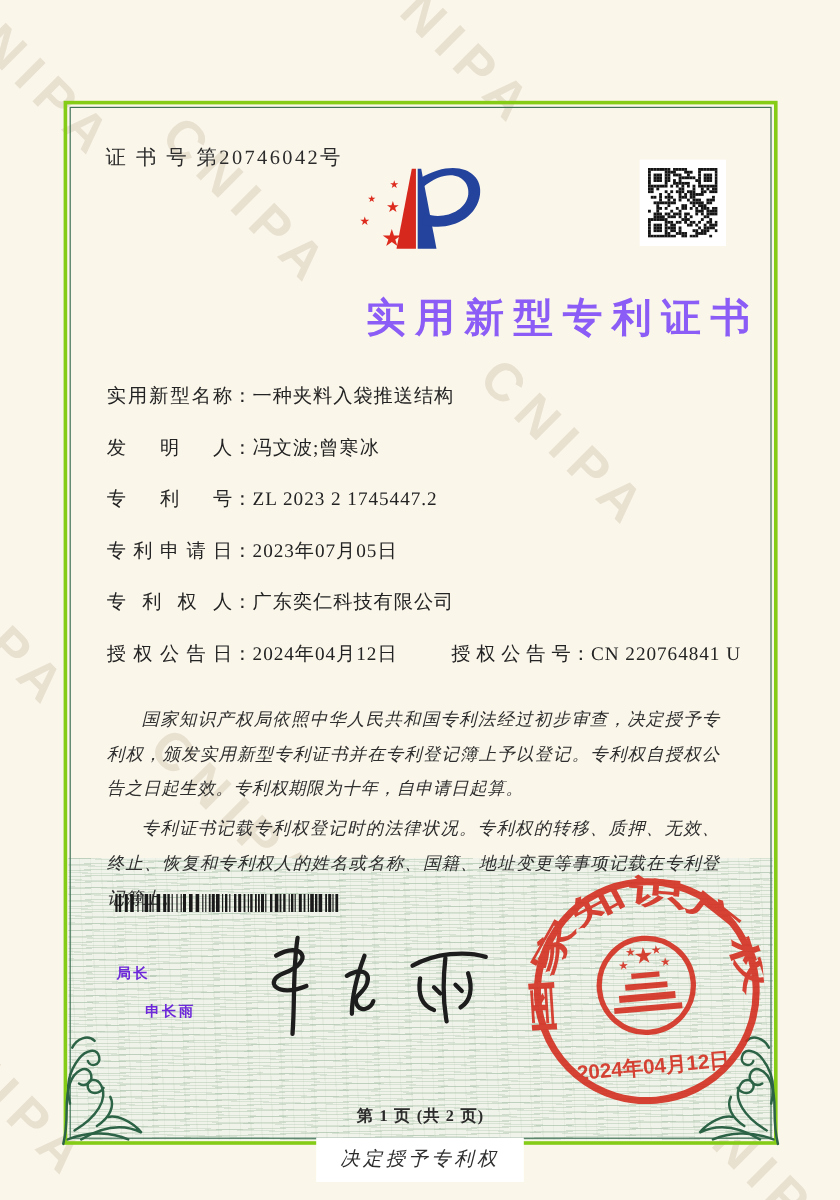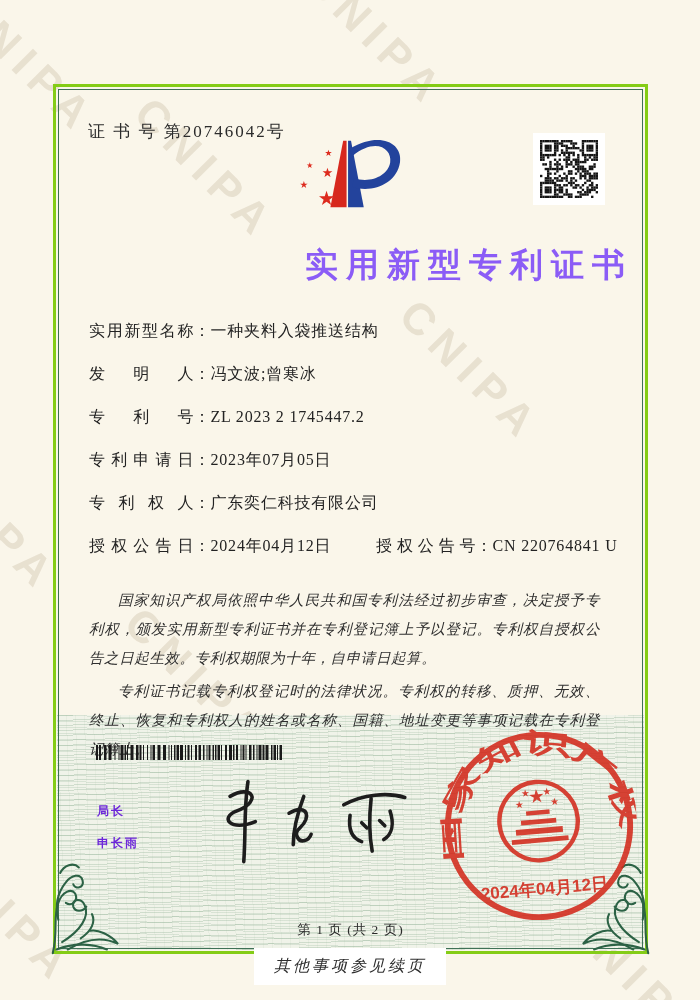--- a/index.html
+++ b/index.html
@@ -72,26 +72,26 @@
     font-style:italic; color:#2e2e2e;
   }
   
   .barcode{ position:absolute; left:40px; top:658px; width:186px; height:15px; }
   .sig-title,.sig-name{
     position:absolute; left:41px;
     font-family:"Liberation Sans","DejaVu Sans",sans-serif;
     font-size:12px; font-weight:600; color:#6d28d9; letter-spacing:2px;
   }
   .sig-title{ top:716px; }
-  .sig-name{ top:748px; }
+  .sig-name{ top:748px;margin-left:24px; }
   .signature{ position:absolute; left:150px; top:682px; width:225px; height:100px; }
   .seal{ position:absolute; left:385px; top:641px; width:196px; height:196px; transform:rotate(-5deg); opacity:0.95; }
   .page-info{
     position:absolute; left:0; right:0; bottom:12px; text-align:center;
-    font-size:13.5px; letter-spacing:1px; color:#2b2b2b;
+    font-size:13.5px; letter-spacing:1px; color:#2b2b2b;font-weight:bold;
   }
   
   .continuation{
     position:absolute; left:50%; transform:translateX(-50%); top:948px;
     background:#ffffff; padding:8px 20px;
   }
   .continuation span{
     font-size:16px; font-style:italic; letter-spacing:3px; color:#2e2e2e;
   }
 </style>
@@ -613,15 +613,15 @@
           <rect x="71" y="112" width="58" height="5"></rect>
         </g>
         <text x="100" y="170" text-anchor="middle" font-size="17.5" font-weight="bold" fill="#d22a1c" font-family="'Liberation Sans',sans-serif">2024年04月12日</text>
       </g>
     </svg>
 
     <div class="page-info">第 1 页 (共 2 页)</div>
   </div>
 
   <div class="continuation">
-    <span>其他事项参见续页</span>
+    <span>决定授予专利权</span>
   </div>
 </div>
 
 </body></html>

